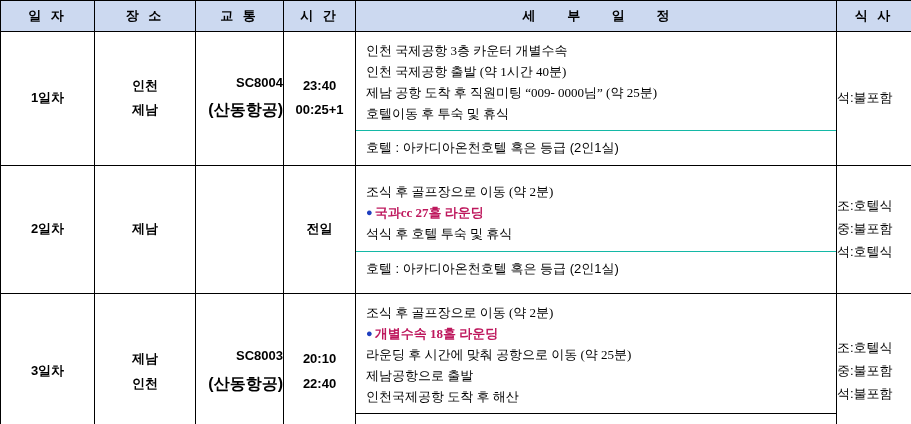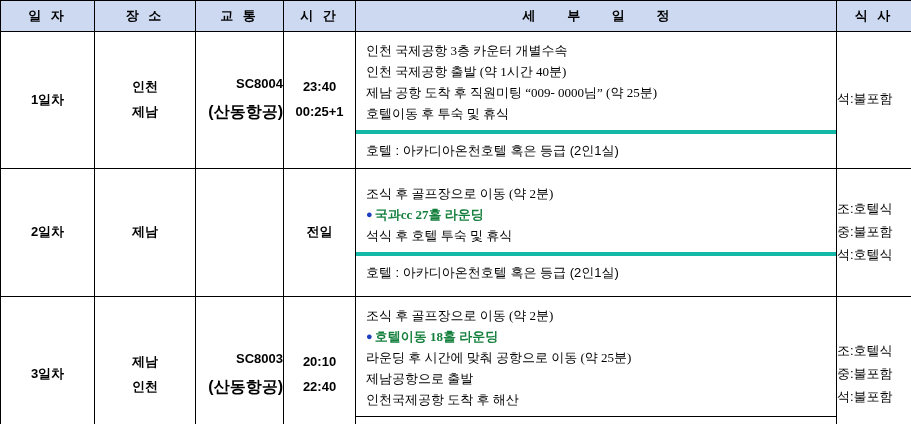--- a/index.html
+++ b/index.html
@@ -58,38 +58,38 @@
   }
   .detail-inner {
     padding: 8px 10px 6px 10px;
   }
   .detail-inner .line {
     line-height: 1.62;
     white-space: nowrap;
     font-family: Liberation Serif, serif;
   }
   .hotel-row {
-    border-top: 4px solid #14b8a6;
+    border-top: 1px solid #14b8a6;
     padding: 7px 10px 7px 10px;
     line-height: 1.5;
   }
   .note-row {
     border-top: 1px solid #000000;
     padding: 8px 10px 8px 10px;
     text-align: center;
     line-height: 1.5;
   }
   .bullet {
     color: #1f3fbf;
     font-size: 11px;
     vertical-align: 1px;
     margin-right: 2px;
   }
   .golf {
-    color: #15803d;
+    color: #be185d;
     font-weight: bold;
     margin-top: 12px;
   }
   td.meal {
     text-align: left;
     padding-left: 8px;
     line-height: 1.75;
   }
   td.meal span { display: block; }
   .row1 { height: 120px; }
@@ -185,21 +185,21 @@
         <span class="sub">(산동항공)</span>
       </td>
       <td class="center time-lines">
         <span>20:10</span>
         <span>22:40</span>
       </td>
       <td class="detail-cell">
         <div class="detail-inner">
           <div class="line">조식 후 골프장으로 이동 (약 2분)</div>
           <div class="line">
-            <span class="bullet">●</span><span class="golf">호텔이동 18홀 라운딩</span>
+            <span class="bullet">●</span><span class="golf">개별수속 18홀 라운딩</span>
           </div>
           <div class="line">라운딩 후 시간에 맞춰 공항으로 이동 (약 25분)</div>
           <div class="line">제남공항으로 출발</div>
           <div class="line">인천국제공항 도착 후 해산</div>
         </div>
         <div class="note-row">※ 상기일정은 항공사와 현지사정으로 인해 변경될 수 있습니다. ※</div>
       </td>
       <td class="meal">
         <span>조:호텔식</span>
         <span>중:불포함</span>

